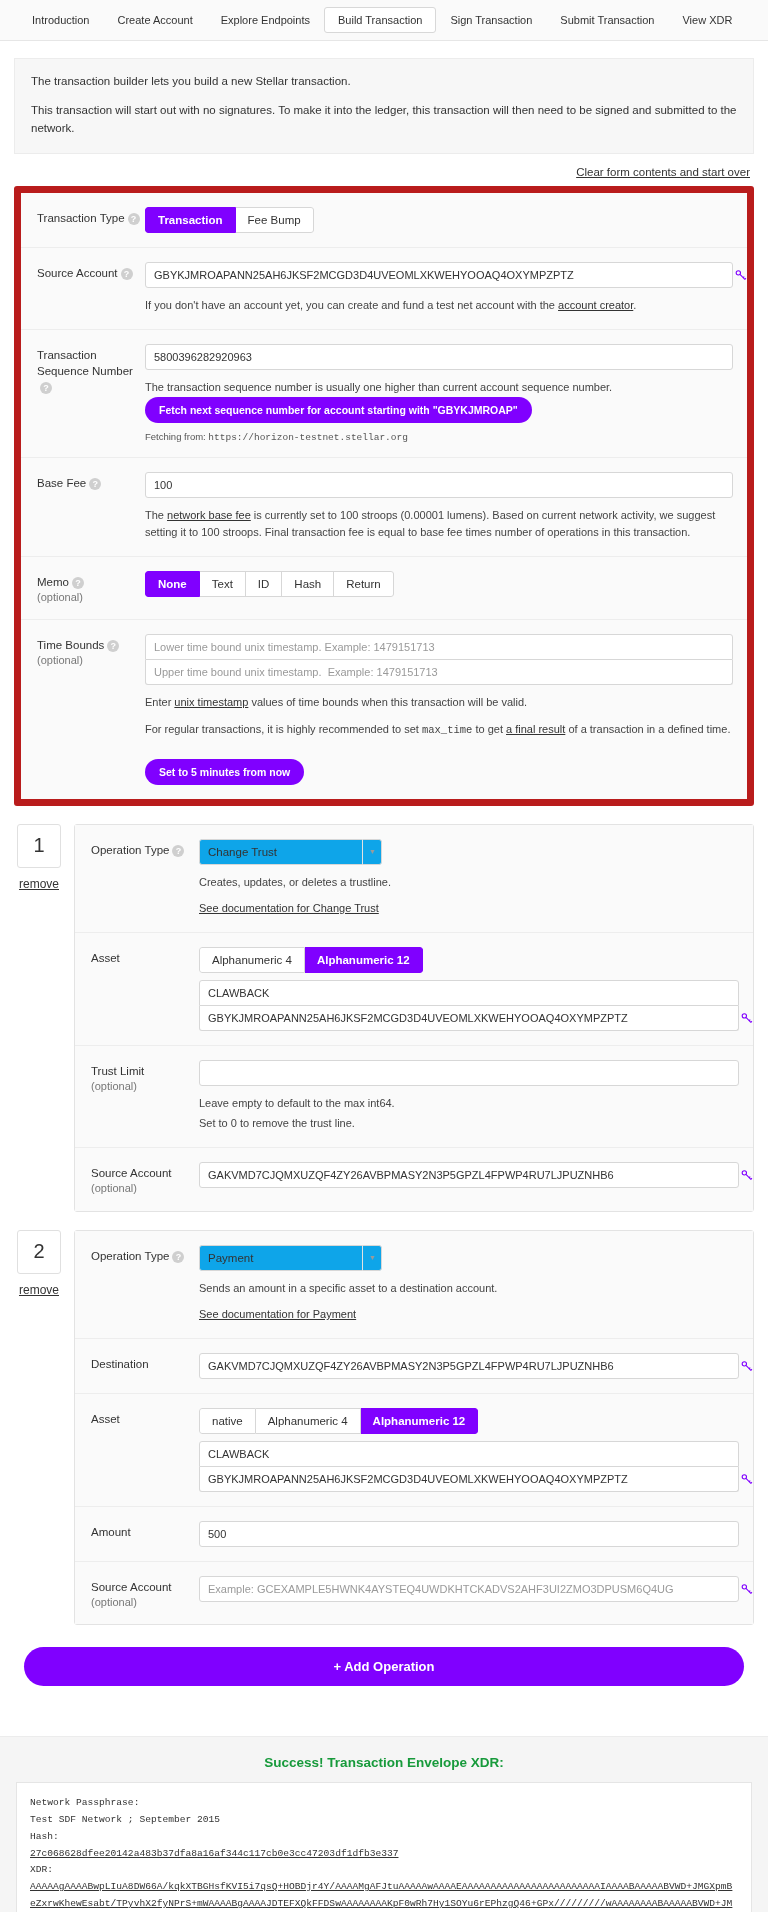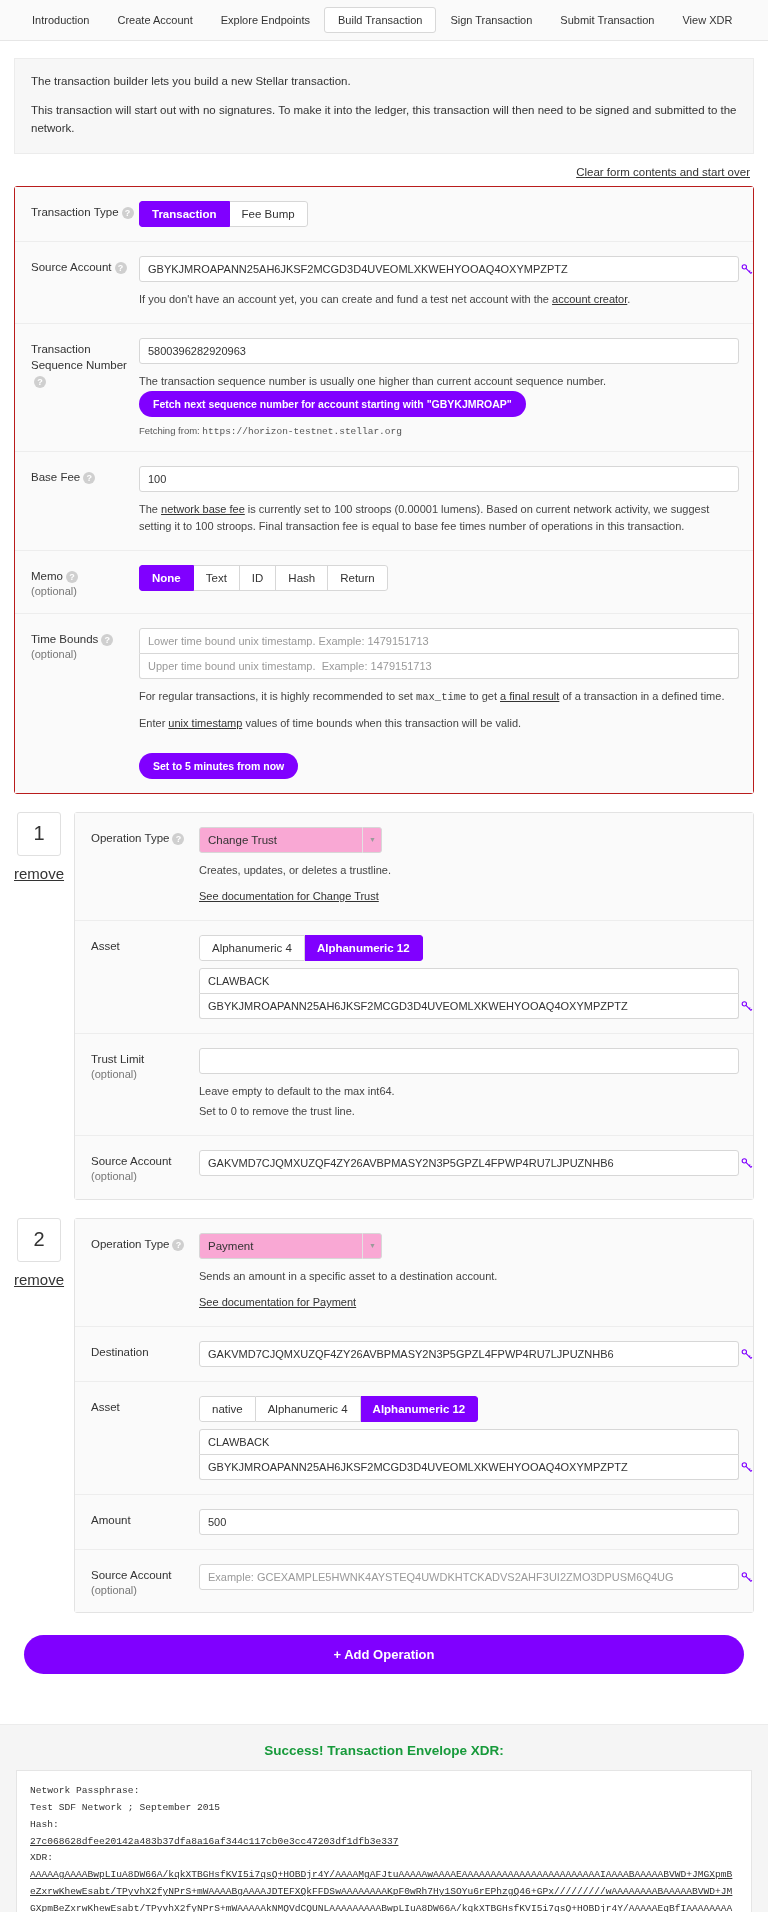--- a/index.html
+++ b/index.html
@@ -53,21 +53,21 @@
   .intro p:last-child { margin-bottom: 0; }
 
   .clear-row {
     text-align: right;
     padding: 12px 4px 8px 0;
     font-size: 11.5px;
   }
 
   
   .card {
-    border: 1px solid #b91c1c;
+    border: 7px solid #b91c1c;
     background: #fff;
     border-radius: 3px;
   }
   .row {
     display: flex;
     border-bottom: 1px solid #ededed;
     padding: 14px 14px 14px 16px;
     background: #fafafa;
   }
   .row:last-child { border-bottom: none; }
@@ -173,21 +173,21 @@
   .select-wrap { position: relative; display: inline-block; width: 183px; }
   .select-wrap select {
     appearance: none;
     -webkit-appearance: none;
     width: 100%;
     font-family: "Liberation Sans", sans-serif;
     font-size: 11.5px;
     padding: 6px 26px 6px 8px;
     border: 1px solid #d7d7d7;
     border-radius: 3px;
-    background: #f9a8d4;
+    background: #0ea5e9;
     color: #333;
     outline: none;
   }
   .select-arrow {
     position: absolute; right: 0; top: 0; bottom: 0;
     width: 20px;
     border-left: 1px solid #e2e2e2;
     display: flex; align-items: center; justify-content: center;
     pointer-events: none;
     color: #9a9a9a;
@@ -204,21 +204,21 @@
   .op-num {
     width: 44px; height: 44px;
     border: 1px solid #e0e0e0;
     border-radius: 3px;
     background: #fff;
     font-size: 20px;
     color: #333;
     display: flex; align-items: center; justify-content: center;
     margin: 0 auto;
   }
-  .op-remove { display: inline-block; margin-top: 9px; font-size: 15px; }
+  .op-remove { display: inline-block; margin-top: 9px; font-size: 12px; }
   .op-card { flex: 1; border: 1px solid #e3e3e3; background: #fff; border-radius: 3px; min-width:0; }
 
   .add-op {
     display: block;
     width: 100%;
     margin: 22px 0 0 0;
     background: #8000ff;
     border: none;
     color: #fff;
     font-size: 13px;
@@ -361,22 +361,22 @@
 
     <div class="row">
       <div class="label">
         <span>Time Bounds</span><span class="qmark">?</span>
         <span class="opt">(optional)</span>
       </div>
       <div class="field">
         <input type="text" style="border-radius: 3px 3px 0px 0px;" placeholder="Lower time bound unix timestamp. Example: 1479151713">
         <input type="text" style="border-top: none; border-radius: 0px 0px 3px 3px;" placeholder="Upper time bound unix timestamp.  Example: 1479151713">
         <div class="help">
+          <p><span>Enter </span><a href="#">unix timestamp</a><span> values of time bounds when this transaction will be valid.</span></p>
           <p><span>For regular transactions, it is highly recommended to set </span><code>max_time</code><span> to get </span><a href="#">a final result</a><span> of a transaction in a defined time.</span></p>
-          <p><span>Enter </span><a href="#">unix timestamp</a><span> values of time bounds when this transaction will be valid.</span></p>
         </div>
         <button class="pill" style="margin-top:20px;">Set to 5 minutes from now</button>
       </div>
     </div>
 
   </div>
 
   <div class="op-block">
     <div class="op-num-col">
       <div class="op-num">1</div>

